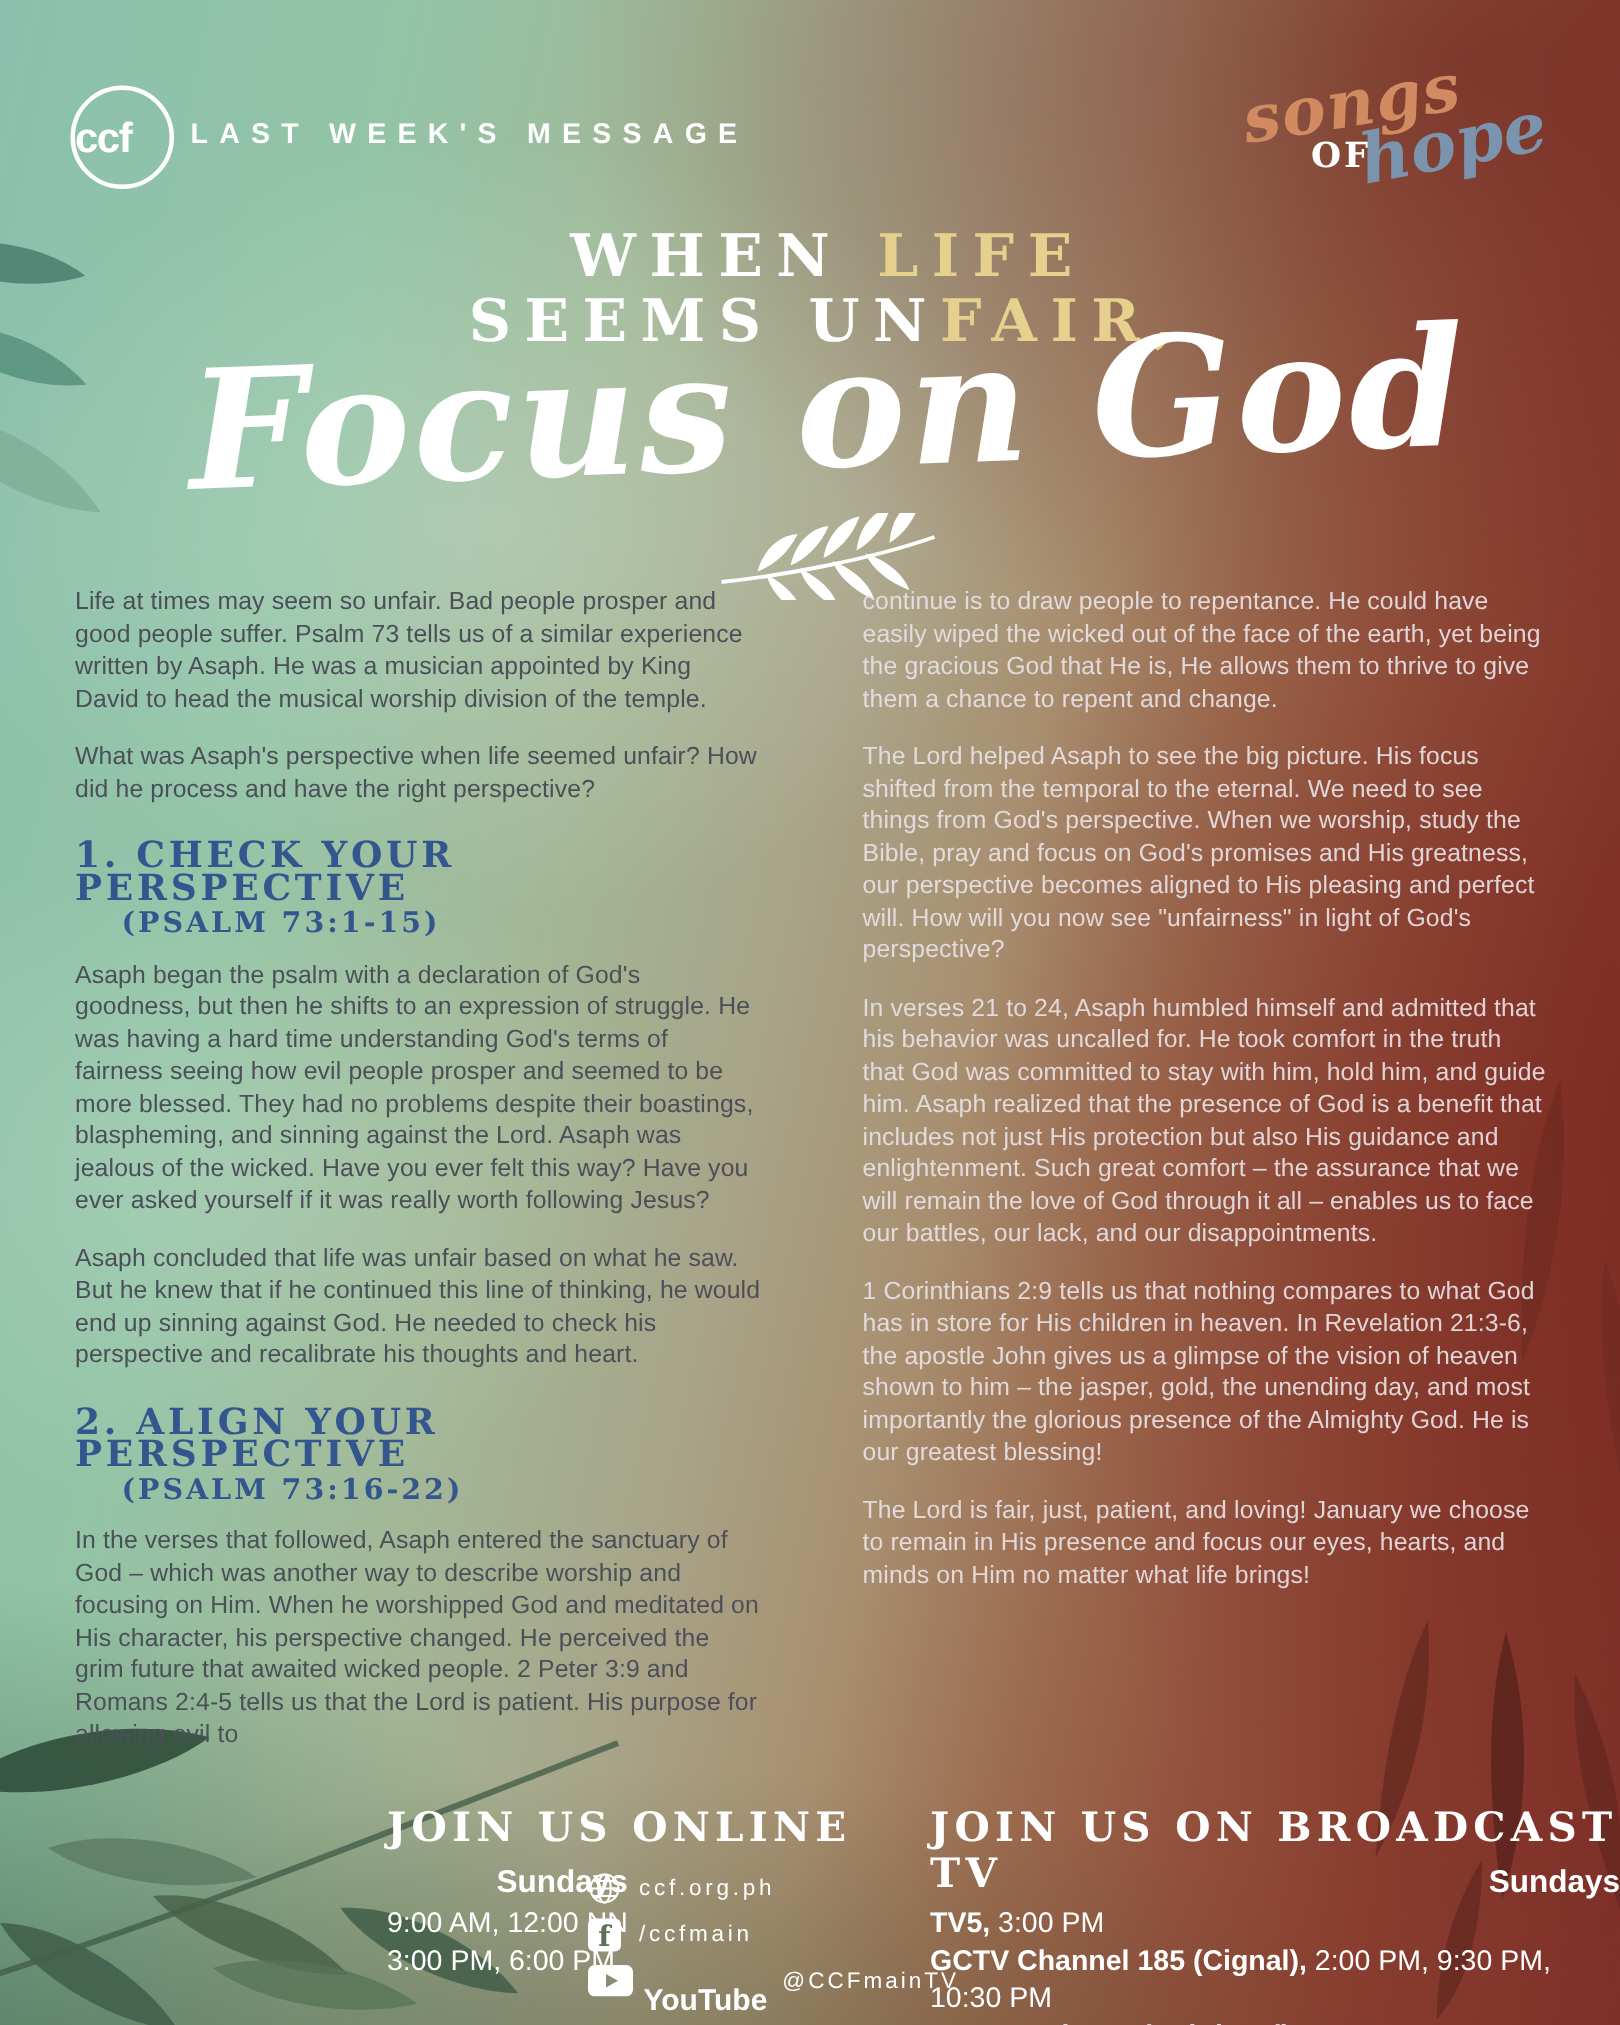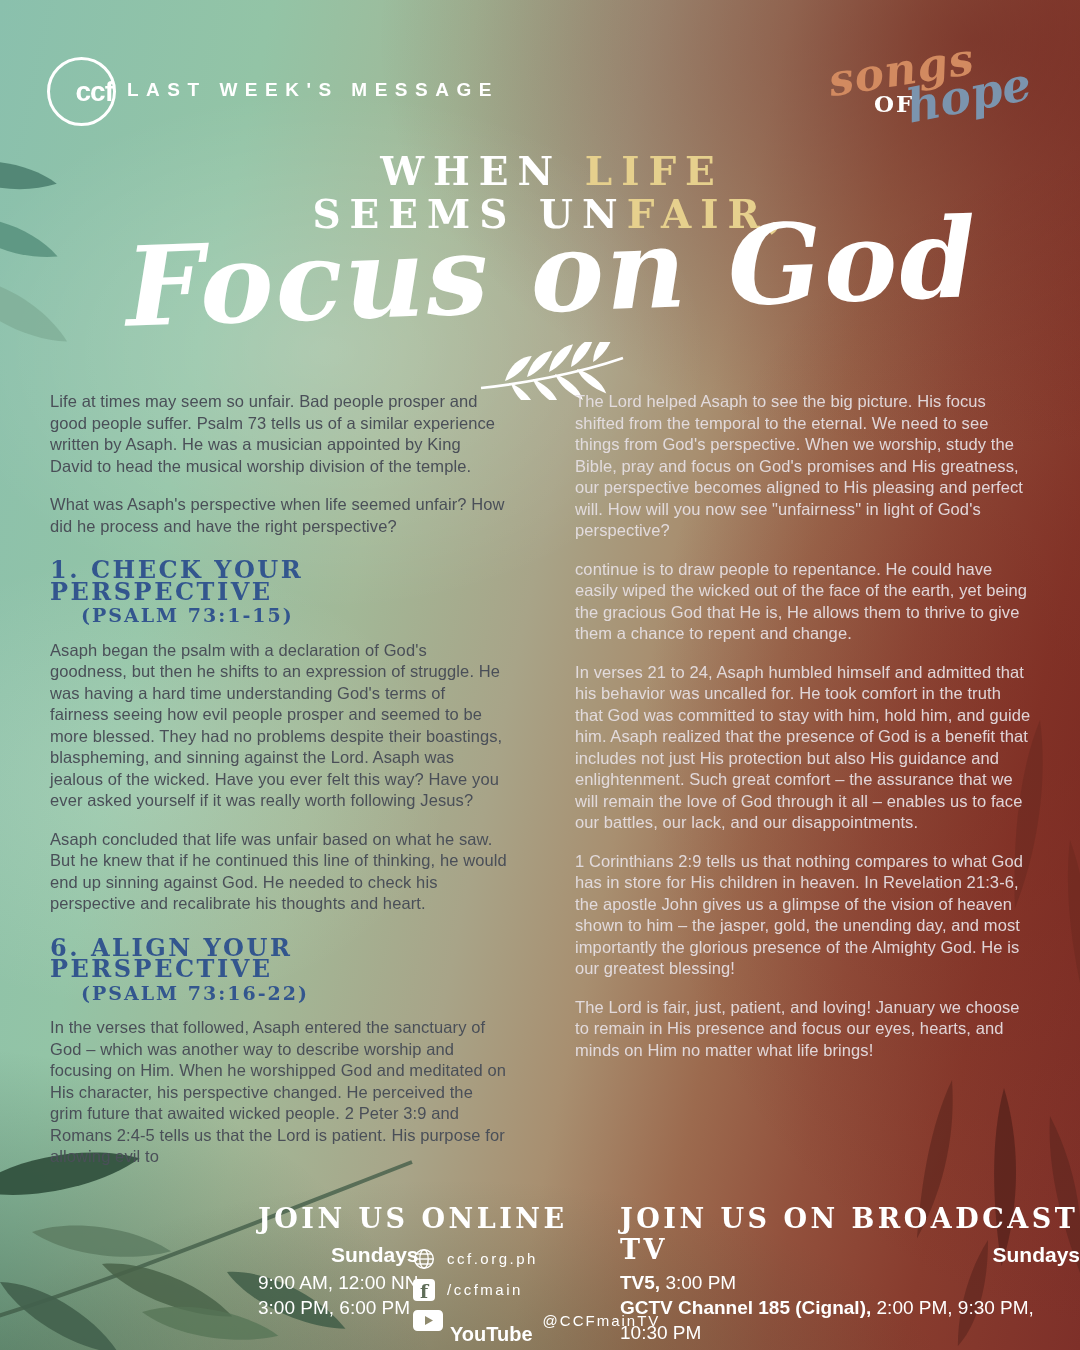--- a/index.html
+++ b/index.html
@@ -12,21 +12,21 @@
       radial-gradient(900px 620px at 90% 3%, rgba(104,26,24,.55), transparent 66%),
       radial-gradient(760px 900px at 106% 55%, rgba(118,32,26,.50), transparent 66%),
       radial-gradient(820px 620px at -6% 106%, rgba(38,68,48,.62), transparent 62%),
       radial-gradient(760px 340px at 42% 104%, rgba(66,82,56,.38), transparent 66%),
       linear-gradient(102deg,#8ac0ad 0%,#93c4a6 20%,#a2b897 35%,#a8a488 48%,#a88f70 58%,#9c6a4e 68%,#92503c 77%,#883c2e 87%,#7e3029 100%);
   }
   svg{display:block}
   
   .logo{
     position:absolute;left:47px;top:57px;width:63px;height:63px;border:3.5px solid #fff;
-    border-radius:50%;display:flex;align-items:center;justify-content:flex-end;
+    border-radius:50%;display:flex;align-items:center;justify-content:flex-start;
     color:#fff;font-weight:700;font-size:28px;letter-spacing:-1px;
   }
   .kicker{
     position:absolute;left:127px;top:79px;color:#fff;font-size:19px;font-weight:700;
     letter-spacing:7.5px;
   }
   .brand{position:absolute;top:42px;right:60px;width:250px;height:110px;}
   .brand .songs{
     position:absolute;left:58px;top:2px;font:italic 700 44px "DejaVu Serif",serif;
     color:#d28a60;transform:rotate(-9deg);letter-spacing:1px;
@@ -62,21 +62,21 @@
   
   .f-head{
     position:absolute;color:#fff;font-family:"DejaVu Serif",serif;font-weight:700;
     font-size:27px;letter-spacing:3.5px;top:1203px;
   }
   .f-online-head{left:258px;}
   .f-broadcast-head{left:620px;}
   .f-times{position:absolute;left:258px;top:1243px;color:#fff;}
   .f-day{font-weight:700;font-size:21px;margin-bottom:3px;text-align:right;}
   .f-times .t{font-size:19px;line-height:25px;}
-  .f-social{position:absolute;left:413px;top:1243px;color:#fff;}
+  .f-social{position:absolute;left:392px;top:1243px;color:#fff;}
   .f-social .row{display:flex;align-items:center;height:31px;}
   .f-social .lbl{font-size:15px;letter-spacing:2.5px;margin-left:12px;}
   .f-social .yt-word{font-weight:700;font-size:20px;margin-left:7px;letter-spacing:0;margin-top:28px;}
   .f-social .yt-handle{font-size:15px;letter-spacing:2px;margin-left:10px;}
   .fb-box{width:22px;height:22px;background:#fff;border-radius:4px;display:flex;align-items:flex-end;justify-content:center;overflow:hidden;}
   .fb-box span{color:#5f6e59;font-weight:700;font-size:19px;line-height:19px;font-family:"DejaVu Serif",serif;}
   .f-tv{position:absolute;left:620px;top:1243px;color:#fff;}
   .f-tv .line{font-size:19px;line-height:25px;}
   .f-tv .b{font-weight:700;}
   
@@ -155,29 +155,29 @@
   <section class="col col-left">
     <p>Life at times may seem so unfair. Bad people prosper and good people suffer. Psalm 73 tells us of a similar experience written by Asaph. He was a musician appointed by King David to head the musical worship division of the temple.</p>
     <p>What was Asaph's perspective when life seemed unfair? How did he process and have the right perspective?</p>
     <h2 class="section">
       <span class="hline">1. CHECK YOUR PERSPECTIVE</span>
       <span class="ref">(PSALM 73:1-15)</span>
     </h2>
     <p>Asaph began the psalm with a declaration of God's goodness, but then he shifts to an expression of struggle. He was having a hard time understanding God's terms of fairness seeing how evil people prosper and seemed to be more blessed. They had no problems despite their boastings, blaspheming, and sinning against the Lord. Asaph was jealous of the wicked. Have you ever felt this way? Have you ever asked yourself if it was really worth following Jesus?</p>
     <p>Asaph concluded that life was unfair based on what he saw. But he knew that if he continued this line of thinking, he would end up sinning against God. He needed to check his perspective and recalibrate his thoughts and heart.</p>
     <h2 class="section">
-      <span class="hline">6. ALIGN YOUR PERSPECTIVE</span>
+      <span class="hline">2. ALIGN YOUR PERSPECTIVE</span>
       <span class="ref">(PSALM 73:16-22)</span>
     </h2>
     <p>In the verses that followed, Asaph entered the sanctuary of God – which was another way to describe worship and focusing on Him. When he worshipped God and meditated on His character, his perspective changed. He perceived the grim future that awaited wicked people. 2 Peter 3:9 and Romans 2:4-5 tells us that the Lord is patient. His purpose for allowing evil to</p>
   </section>
 
   <section class="col col-right">
+    <p>continue is to draw people to repentance. He could have easily wiped the wicked out of the face of the earth, yet being the gracious God that He is, He allows them to thrive to give them a chance to repent and change.</p>
     <p>The Lord helped Asaph to see the big picture. His focus shifted from the temporal to the eternal.  We need to see things from God's perspective. When we worship, study the Bible, pray and focus on God's promises and His greatness, our perspective becomes aligned to His pleasing and perfect will. How will you now see "unfairness" in light of God's perspective?</p>
-    <p>continue is to draw people to repentance. He could have easily wiped the wicked out of the face of the earth, yet being the gracious God that He is, He allows them to thrive to give them a chance to repent and change.</p>
     <p>In verses 21 to 24, Asaph humbled himself and admitted that his behavior was uncalled for. He took comfort in the truth that God was committed to stay with him, hold him, and guide him. Asaph realized that the presence of God is a benefit that includes not just His protection but also His guidance and enlightenment. Such great comfort – the assurance that we will remain the love of God through it all – enables us to face our battles, our lack, and our disappointments.</p>
     <p>1 Corinthians 2:9 tells us that nothing compares to what God has in store for His children in heaven. In Revelation 21:3-6, the apostle John gives us a glimpse of the vision of heaven shown to him – the jasper, gold, the unending day, and most importantly the glorious presence of the Almighty God. He is our greatest blessing!</p>
     <p>The Lord is fair, just, patient, and loving! January we choose to remain in His presence and focus our eyes, hearts, and minds on Him no matter what life brings!</p>
   </section>
 
   <div class="f-head f-online-head">JOIN US ONLINE</div>
   <div class="f-times">
     <div class="f-day">Sundays</div>
     <div class="t">9:00 AM, 12:00 NN</div>
     <div class="t">3:00 PM, 6:00 PM</div>

